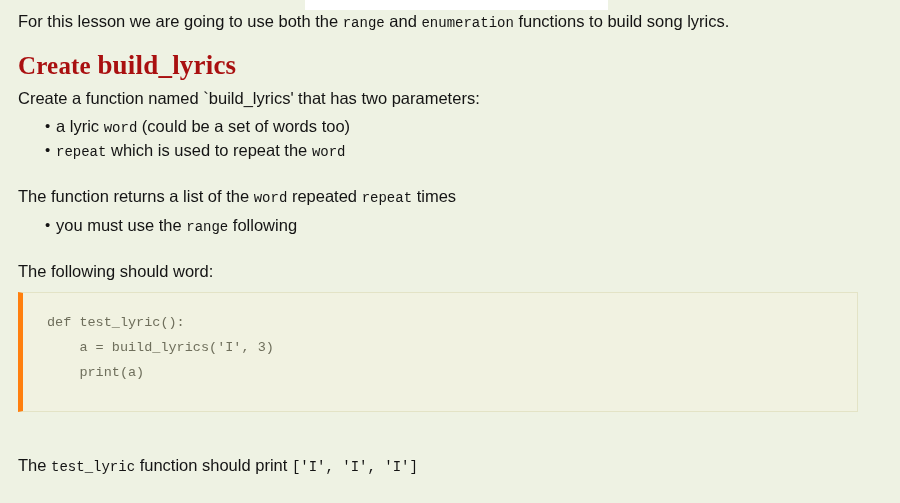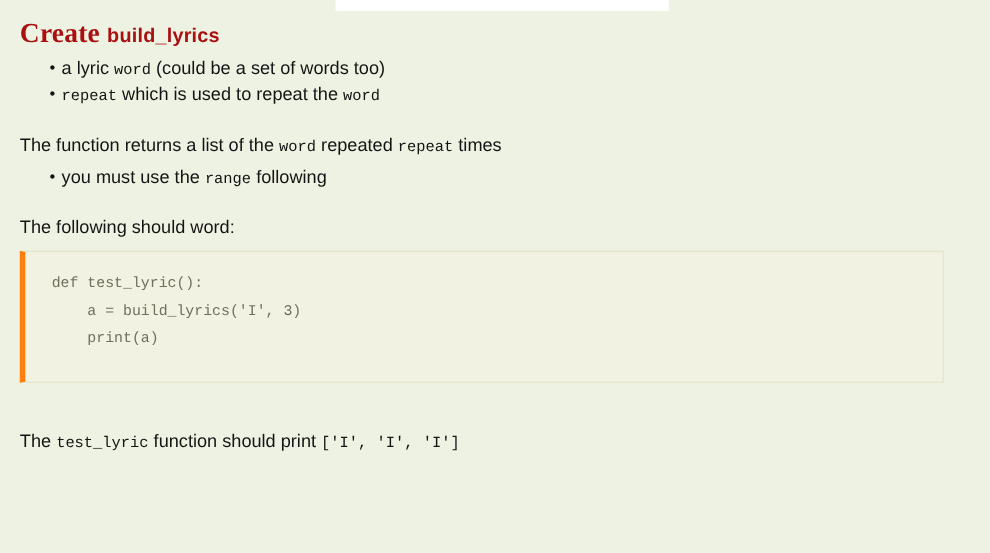--- a/index.html
+++ b/index.html
@@ -54,22 +54,22 @@
   h2#section-heading {
     margin: 17px 0 6px 0;
     padding: 0 18px;
     color: #a91010;
     font-family: "Liberation Serif", serif;
     font-size: 25px;
     font-weight: bold;
     letter-spacing: 0.2px;
   }
   h2#section-heading .mono-head {
-    font-family: Liberation Sans, sans-serif;
-    font-size: 18px;
+    font-family: Liberation Serif, serif;
+    font-size: 27px;
     font-weight: bold;
     color: #a91010;
   }
 
   ul.bullets {
     list-style: none;
     margin: 6px 0 0 0;
     padding: 0 0 0 56px;
   }
   ul.bullets li {
@@ -115,23 +115,25 @@
     margin-top: 20px;
   }
 </style>
 </head>
 <body>
 
 <div id="top-white-strip"></div>
 
 <div id="content">
 
+  <p class="para" id="intro-paragraph"><span>For this lesson we are going to use both the </span><code class="mono">range</code><span> and </span><code class="mono">enumeration</code><span> functions to build song lyrics.</span></p>
 
   <h2 id="section-heading"><span>Create</span><span>&nbsp;</span><span class="mono-head">build_lyrics</span></h2>
 
+  <p class="para">Create a function named `build_lyrics' that has two parameters:</p>
 
   <ul class="bullets">
     <li><span>a lyric </span><code class="mono">word</code><span> (could be a set of words too)</span></li>
     <li><code class="mono">repeat</code><span> which is used to repeat the </span><code class="mono">word</code></li>
   </ul>
 
   <div class="spacer-lg"></div>
 
   <p class="para"><span>The function returns a list of the </span><code class="mono">word</code><span> repeated </span><code class="mono">repeat</code><span> times</span></p>
 

